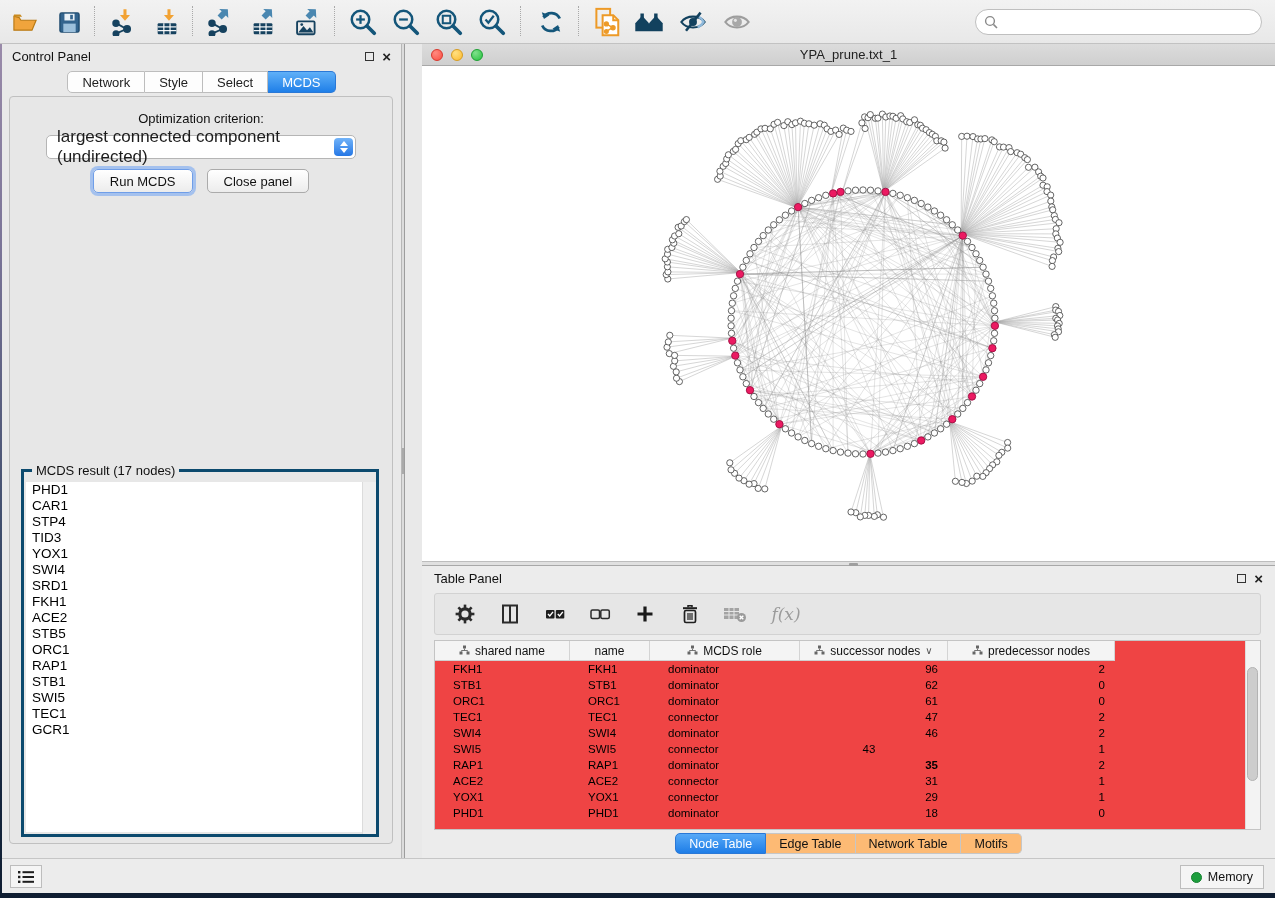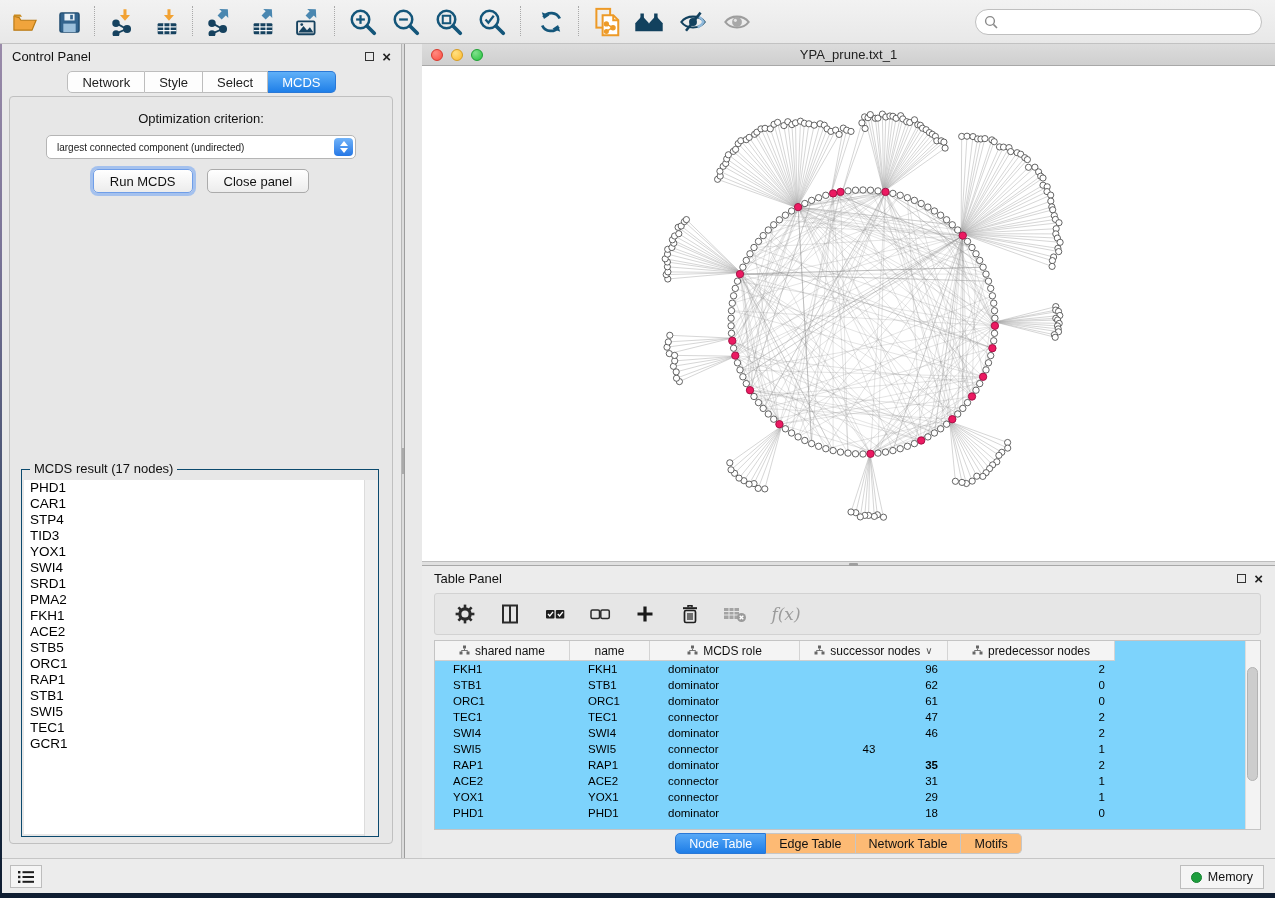--- a/index.html
+++ b/index.html
@@ -29,30 +29,30 @@
   .cp-tabs { position:absolute; left:0; top:27px; width:100%; display:flex; justify-content:center; }
   .tab { height:22px; padding:0 14px; display:flex; align-items:center; background:#fdfdfd;
     border:1px solid #bdbdbd; border-left:none; font-size:13px; color:#222;text-align:right; }
   .tab:first-child { border-left:1px solid #bdbdbd; border-radius:5px 0 0 5px; }
   .tab:last-child { border-radius:0 5px 5px 0; }
   .tab.selected { background:linear-gradient(#5fb0f8,#1f7fe8); color:#fff; border-color:#2a78d6; }
   .cp-content { position:absolute; left:7px; right:8px; top:52px; height:748px;
     background:#e7e7e7; border:1px solid #c0c0c0; border-radius:4px; }
   .opt-label { position:absolute; top:14px; width:100%; text-align:center; font-size:13px; color:#111; }
   .opt-select { position:absolute; left:36px; right:36px; top:38px; height:24px; background:#fff;
-    border:1px solid #b5b5b5; border-radius:5px; display:flex; align-items:center; padding-left:10px; font-size:10px; }
+    border:1px solid #b5b5b5; border-radius:5px; display:flex; align-items:center; padding-left:10px; font-size:17px; }
   .stepper { position:absolute; right:2px; top:2px; width:19px; height:18px; border-radius:4px;
     background:linear-gradient(#71b3f9,#2577e5); display:flex; flex-direction:column; align-items:center; justify-content:center; gap:2px; }
   .stepper .up { width:0; height:0; border-left:4px solid transparent; border-right:4px solid transparent; border-bottom:5px solid #fff; }
   .stepper .dn { width:0; height:0; border-left:4px solid transparent; border-right:4px solid transparent; border-top:5px solid #fff; }
   .btn-row { position:absolute; top:72px; width:100%; display:flex; justify-content:center; gap:14px; }
   .pushbtn { height:24px; padding:0 16px; background:linear-gradient(#ffffff,#ececec);
     border:1px solid #ababab; border-radius:5px; font-size:13px; color:#111; display:flex; align-items:center; }
   .pushbtn.focused { border-color:#6f9ee8; box-shadow:0 0 0 3px rgba(97,156,245,.5); }
-  .groupbox { position:absolute; left:11px; right:13px; top:372px; bottom:6px; border:1px solid #0c4a6e; }
+  .groupbox { position:absolute; left:11px; right:13px; top:372px; bottom:6px; border:3px solid #0c4a6e; }
   .groupbox legend { position:absolute; top:-9px; left:8px; background:#e7e7e7; padding:0 4px; font-size:13px; color:#111; }
   .mcds-list { position:absolute; left:2px; right:2px; top:10px; bottom:2px; background:#fff; overflow:hidden; }
   .mcds-scroll { position:absolute; right:0; top:0; bottom:0; width:14px; background:#efefef; border-left:1px solid #dcdcdc; }
   .mcds-item { font-size:13.5px; line-height:16px; padding-left:6px; color:#000; }
   
   .v-splitter { position:absolute; left:399px; top:0; bottom:0; width:4px; background:#dcdcdc;
     border-left:1px solid #b7b7b7; border-right:1px solid #9d9d9d; }
   .v-grip { position:absolute; left:0; top:404px; width:2px; height:26px; background:#aaa; }
   
   .right-area { position:absolute; left:403px; top:0; right:0; bottom:0;margin-left:17px; }
@@ -67,21 +67,21 @@
   .net-canvas { position:absolute; left:0; top:22px; right:0; height:495px; background:#fff; }
   .h-splitter { position:absolute; left:0; right:0; top:517px; height:5px; background:#e0e0e0;
     border-top:1px solid #bdbdbd; border-bottom:1px solid #a8a8a8; }
   .h-grip { position:absolute; left:50%; top:1px; width:9px; height:3px; background:#9f9f9f; border-radius:1px; }
   
   .table-panel { position:absolute; left:0; right:0; top:522px; bottom:0; background:#ececec; }
   .tp-toolbar { position:absolute; left:12px; right:14px; top:27px; height:42px; background:#e6e6e6;
     border:1px solid #d2d2d2; border-radius:3px; display:flex; align-items:center; gap:17px; padding-left:16px; }
   .tp-btn { width:28px; height:28px; display:flex; align-items:center; justify-content:center; }
   .fx-label { font-family:"DejaVu Serif","Liberation Serif",serif; font-style:italic; font-size:17px; color:#9b9b9b; }
-  .tablebox { position:absolute; left:12px; right:14px; top:74px; bottom:28px; background:#7dd3fc; border:1px solid #c4c4c4; overflow:hidden; }
+  .tablebox { position:absolute; left:12px; right:14px; top:74px; bottom:28px; background:#ef4444; border:1px solid #c4c4c4; overflow:hidden; }
   .thead { position:absolute; left:0; top:0; height:20px; display:flex; background:#f4f4f4; border-bottom:1px solid #cfcfcf; }
   .th { display:flex; align-items:center; justify-content:center; gap:5px; font-size:12px; color:#111; border-right:1px solid #d4d4d4; }
   .sort-glyph { font-size:10px; color:#555; }
   .trow { position:absolute; left:0; height:16px; display:flex; }
   .td { font-size:11.5px; line-height:16px; color:#000; white-space:nowrap; overflow:hidden; }
   .tscroll { position:absolute; right:0; top:0; bottom:0; width:15px; background:#f3f3f3; border-left:1px solid #ddd; }
   .tthumb { position:absolute; left:1px; right:2px; top:26px; height:114px; background:#cdcdcd; border:1px solid #b3b3b3; border-radius:6px; }
   .tp-tabs { position:absolute; left:0; right:0; bottom:4px; display:flex; justify-content:center; }
   .tp-tab { height:21px; padding:0 13px; display:flex; align-items:center; font-size:12.5px; background:#fdba74; border:1px solid #c6c6c6; border-left:none; color:#111; }
   .tp-tab:first-child { border-left:1px solid #c6c6c6; border-radius:5px 0 0 5px; }
@@ -292,21 +292,20 @@
       <div class="groupbox">
         <legend>MCDS result (17 nodes)</legend>
         <div class="mcds-list" id="mcds-list">
             <div class="mcds-item">PHD1</div>
             <div class="mcds-item">CAR1</div>
             <div class="mcds-item">STP4</div>
             <div class="mcds-item">TID3</div>
             <div class="mcds-item">YOX1</div>
             <div class="mcds-item">SWI4</div>
             <div class="mcds-item">SRD1</div>
-            <div class="mcds-item">PMA2</div>
             <div class="mcds-item">FKH1</div>
             <div class="mcds-item">ACE2</div>
             <div class="mcds-item">STB5</div>
             <div class="mcds-item">ORC1</div>
             <div class="mcds-item">RAP1</div>
             <div class="mcds-item">STB1</div>
             <div class="mcds-item">SWI5</div>
             <div class="mcds-item">TEC1</div>
             <div class="mcds-item">GCR1</div>
           </div>

